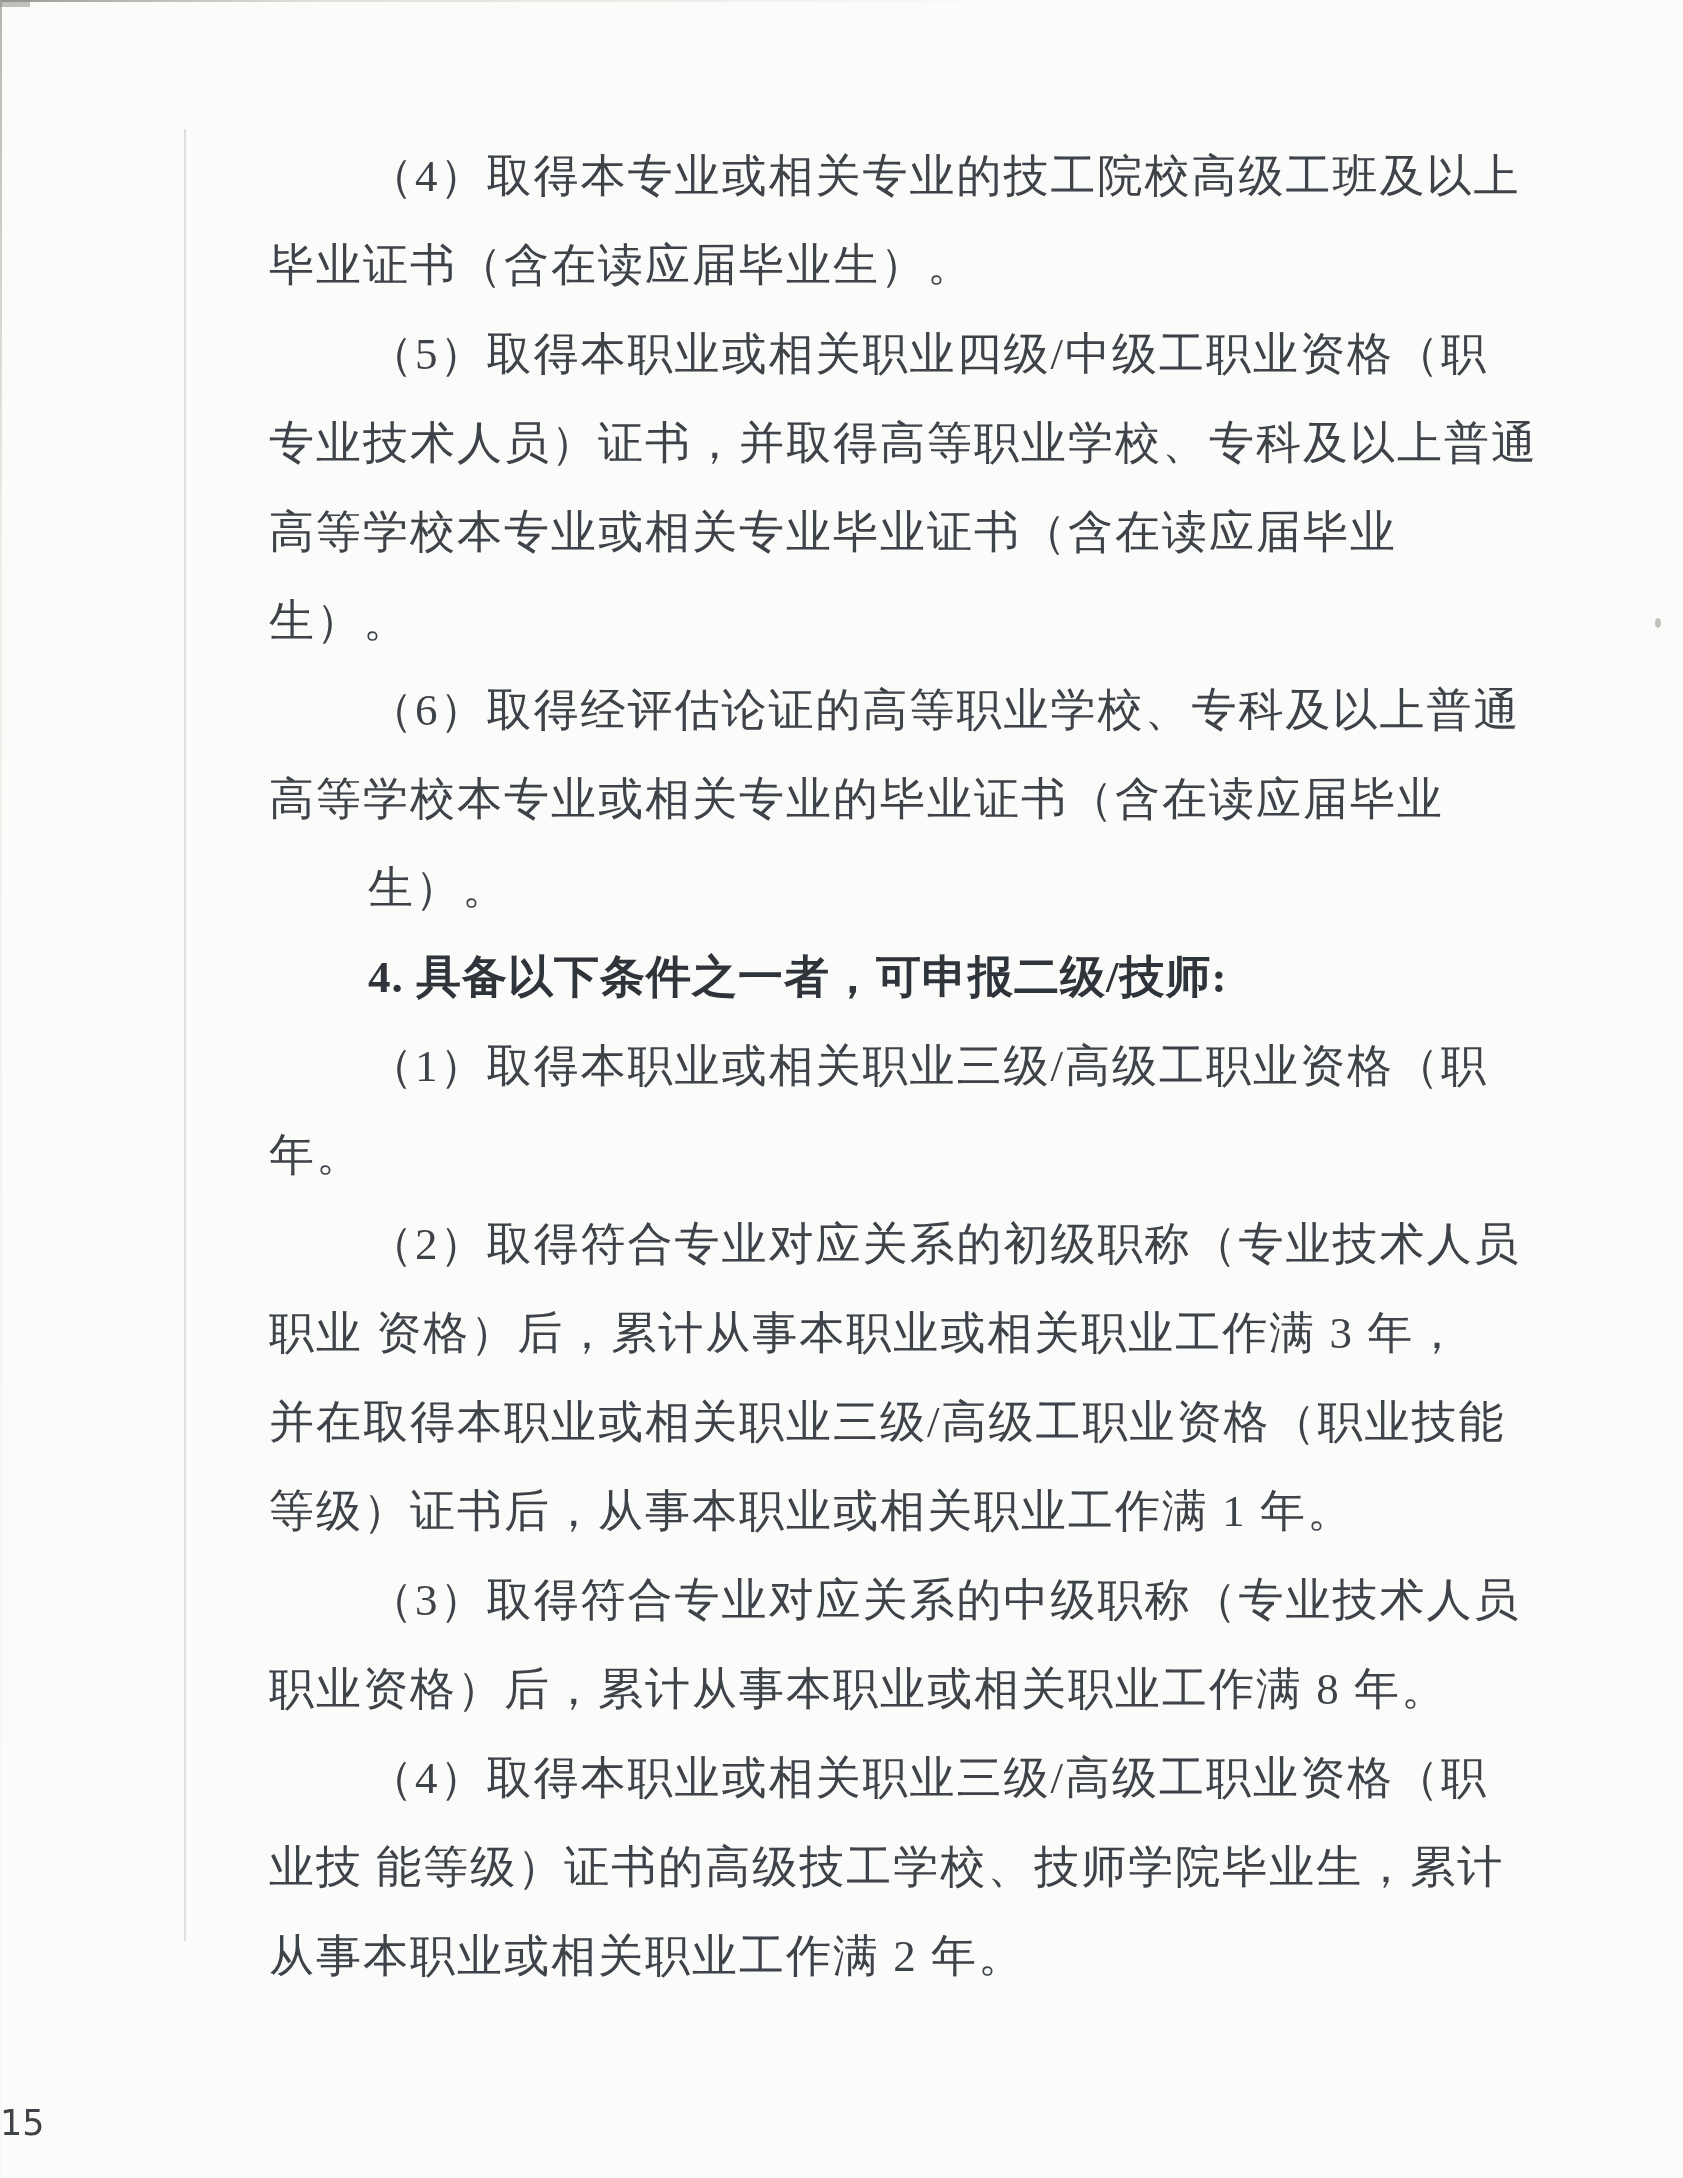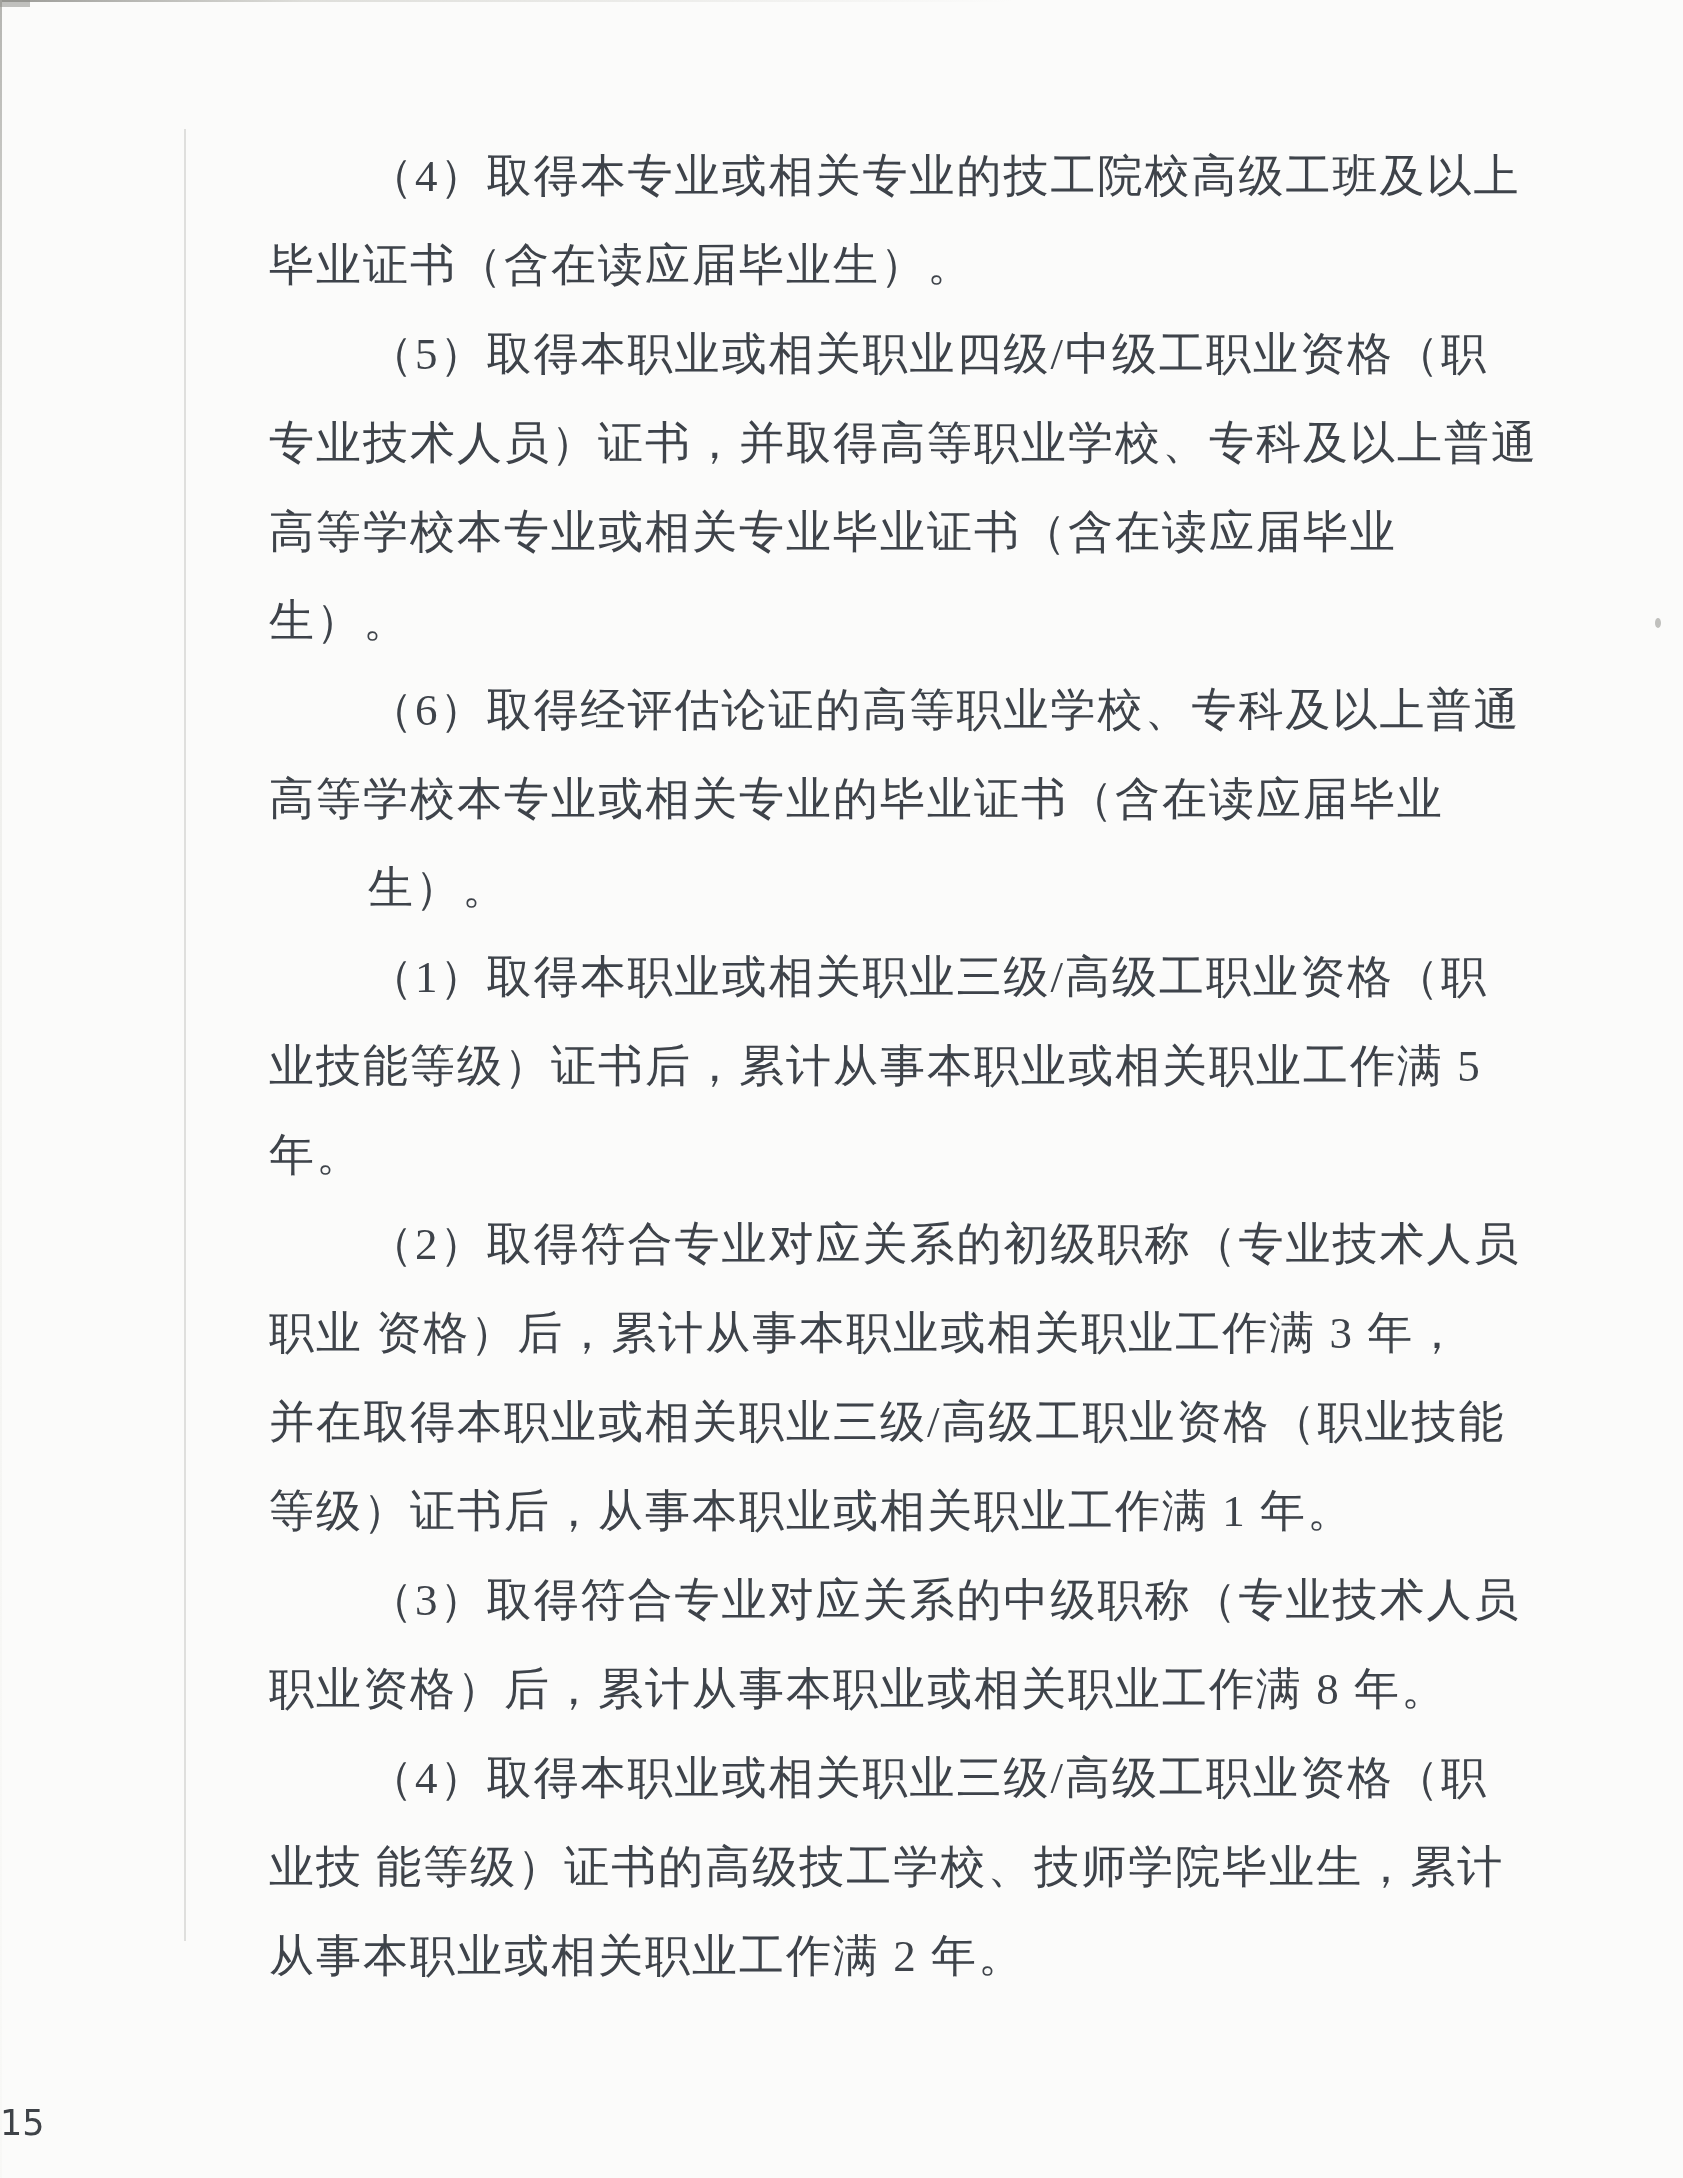--- a/index.html
+++ b/index.html
@@ -102,22 +102,22 @@
   <div class="textblock">
     <div class="line indent">（4）取得本专业或相关专业的技工院校高级工班及以上</div>
     <div class="line">毕业证书（含在读应届毕业生）。</div>
     <div class="line indent">（5）取得本职业或相关职业四级/中级工职业资格（职</div>
     <div class="line">专业技术人员）证书，并取得高等职业学校、专科及以上普通</div>
     <div class="line">高等学校本专业或相关专业毕业证书（含在读应届毕业</div>
     <div class="line">生）。</div>
     <div class="line indent">（6）取得经评估论证的高等职业学校、专科及以上普通</div>
     <div class="line">高等学校本专业或相关专业的毕业证书（含在读应届毕业</div>
     <div class="line indent">生）。</div>
+    <div class="line indent heading">4. 具备以下条件之一者，可申报二级/技师:</div>
     <div class="line indent">（1）取得本职业或相关职业三级/高级工职业资格（职</div>
-    <div class="line">业技能等级）证书后，累计从事本职业或相关职业工作满 5</div>
     <div class="line">年。</div>
     <div class="line indent">（2）取得符合专业对应关系的初级职称（专业技术人员</div>
     <div class="line">职业 资格）后，累计从事本职业或相关职业工作满 3 年，</div>
     <div class="line">并在取得本职业或相关职业三级/高级工职业资格（职业技能</div>
     <div class="line">等级）证书后，从事本职业或相关职业工作满 1 年。</div>
     <div class="line indent">（3）取得符合专业对应关系的中级职称（专业技术人员</div>
     <div class="line">职业资格）后，累计从事本职业或相关职业工作满 8 年。</div>
     <div class="line indent">（4）取得本职业或相关职业三级/高级工职业资格（职</div>
     <div class="line">业技 能等级）证书的高级技工学校、技师学院毕业生，累计</div>
     <div class="line">从事本职业或相关职业工作满 2 年。</div>

